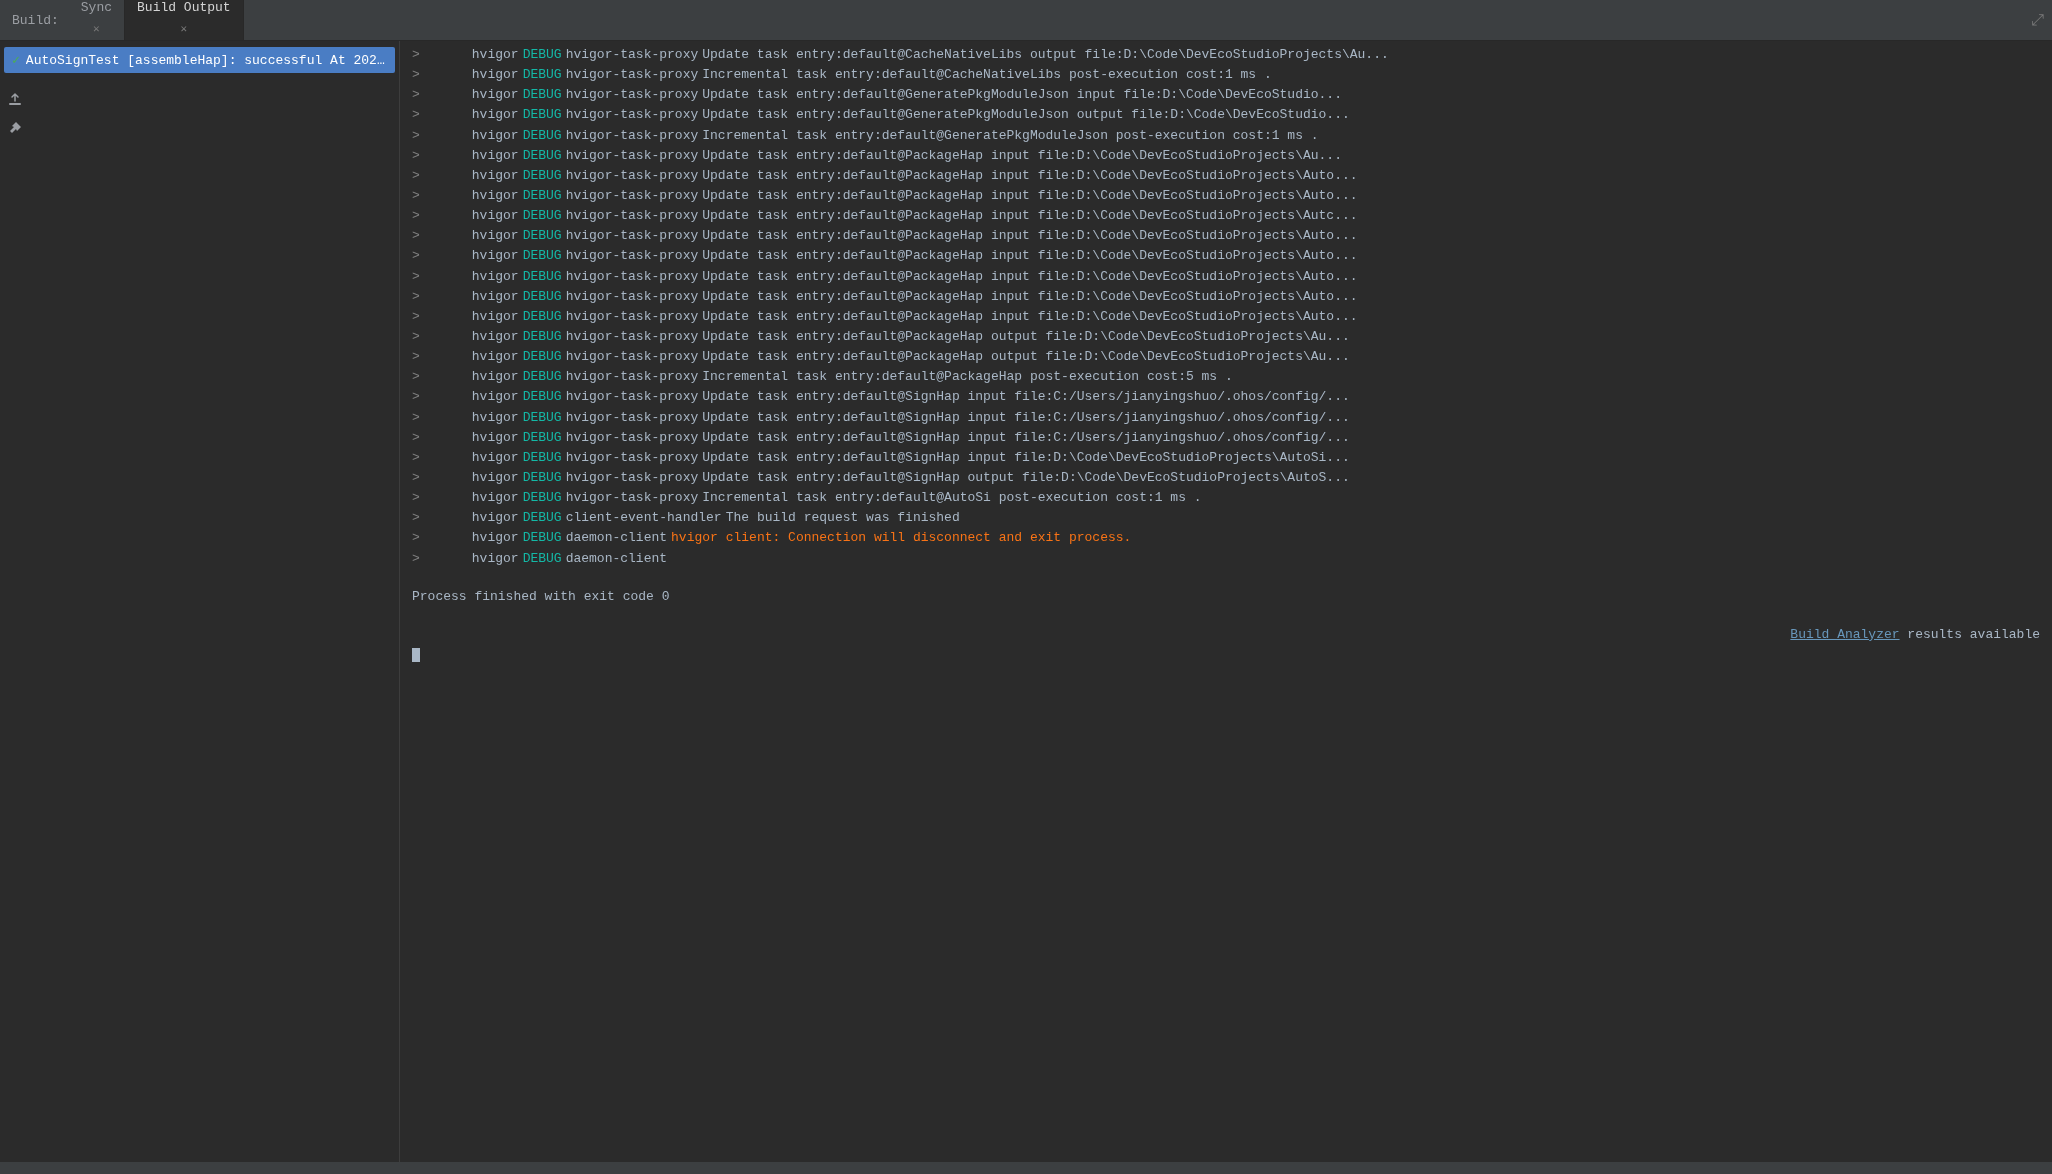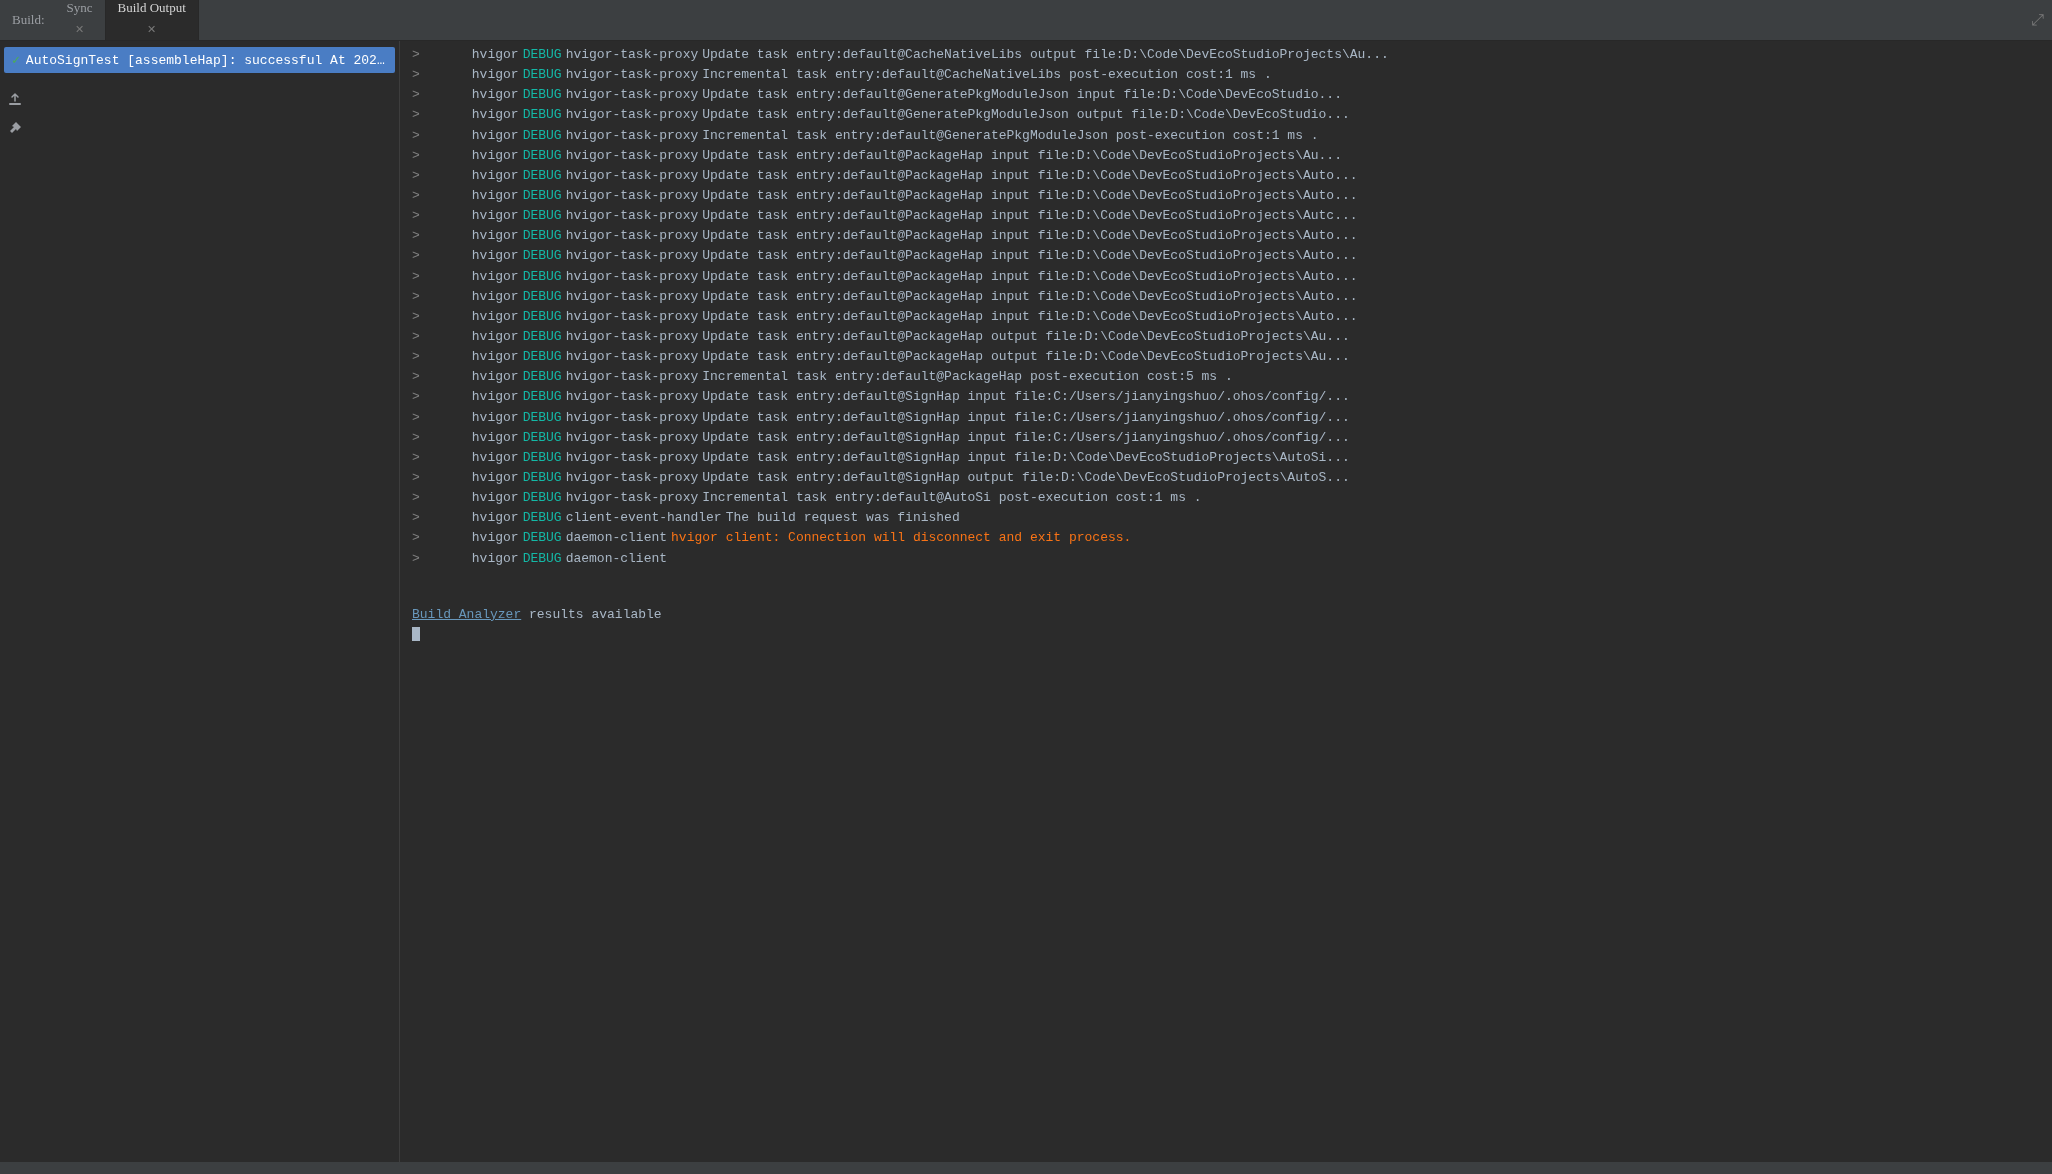--- a/index.html
+++ b/index.html
@@ -16,21 +16,20 @@
 
     
     .tab-bar {
       display: flex;
       align-items: center;
       background: #3c3f41;
       height: 41px;
       flex-shrink: 0;
       border-bottom: 1px solid #282828;
       padding-left: 0;
-      font-family: Liberation Serif, serif;
     }
     .tab-bar-label {
       color: #9b9ea3;
       font-size: 13px;
       padding: 0 10px 0 12px;
       height: 100%;
       display: flex;
       align-items: center;
     }
     .tab {
@@ -175,20 +174,21 @@
     .process-finished {
       color: #a9b7c6;
       padding: 0 12px;
       white-space: nowrap;
       line-height: 1.55;
     }
     .build-analyzer-line {
       padding: 0 12px;
       white-space: nowrap;
       line-height: 1.55;
+      text-align: right;
     }
     .build-analyzer-link {
       color: #6897bb;
       text-decoration: underline;
     }
     .cursor-line {
       padding: 0 12px;
       line-height: 1.55;
     }
     .cursor {
@@ -432,19 +432,20 @@
         <span class="source"> daemon-client</span>
         <span class="msg-cyan">hvigor client: Connection will disconnect and exit process.</span>
       </div>
       <div class="console-line">
         <span class="prompt">&gt;</span>
         <span class="prog">hvigor</span>
         <span class="level-debug"> DEBUG</span>
         <span class="source"> daemon-client</span>
       </div>
       <div class="blank-line"></div>
+      <div class="process-finished">Process finished with exit code 0</div>
       <div class="blank-line"></div>
       <div class="build-analyzer-line"><a class="build-analyzer-link" href="#">Build Analyzer</a><span> results available</span></div>
       <div class="cursor-line"><span class="cursor"></span></div>
     </div>
 </div>
 
 <div class="bottom-scroll"></div>
 
 </body></html>

